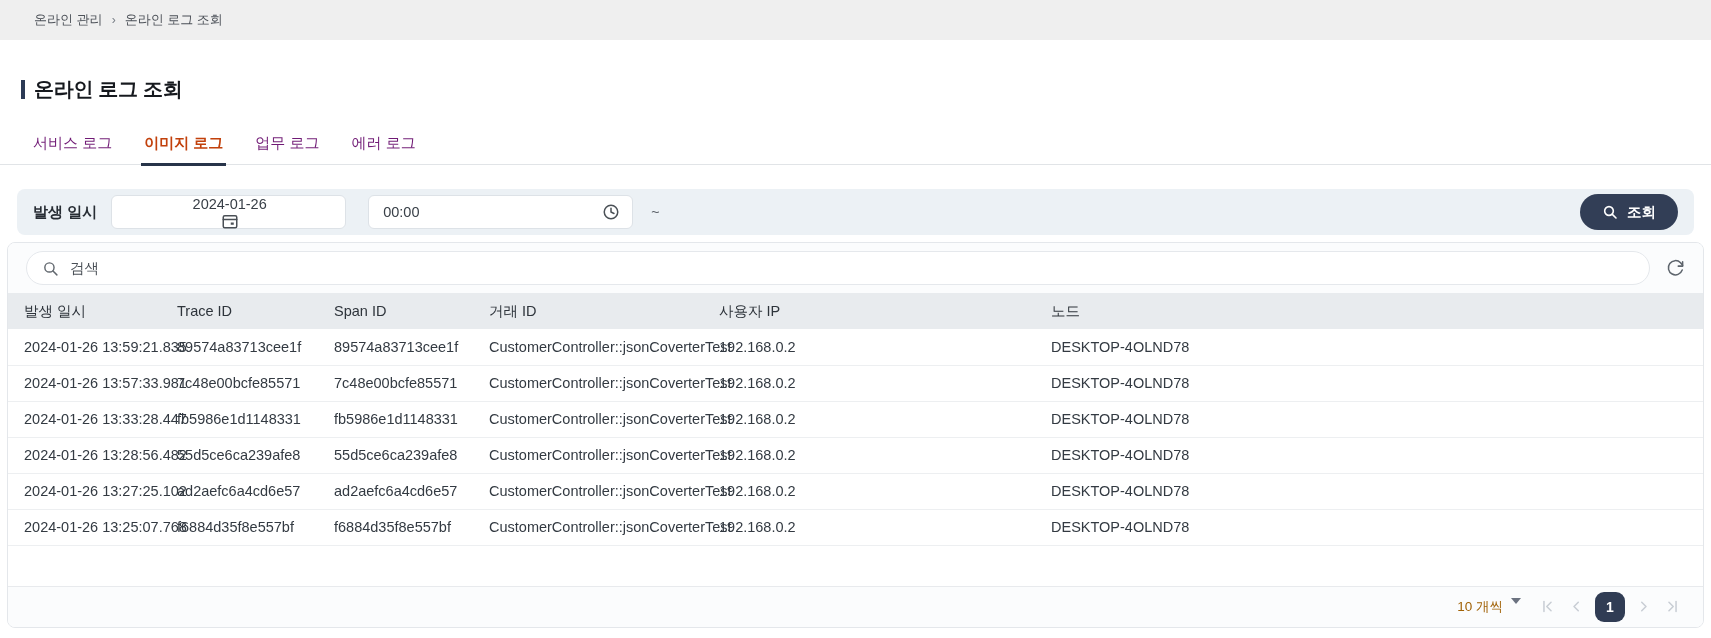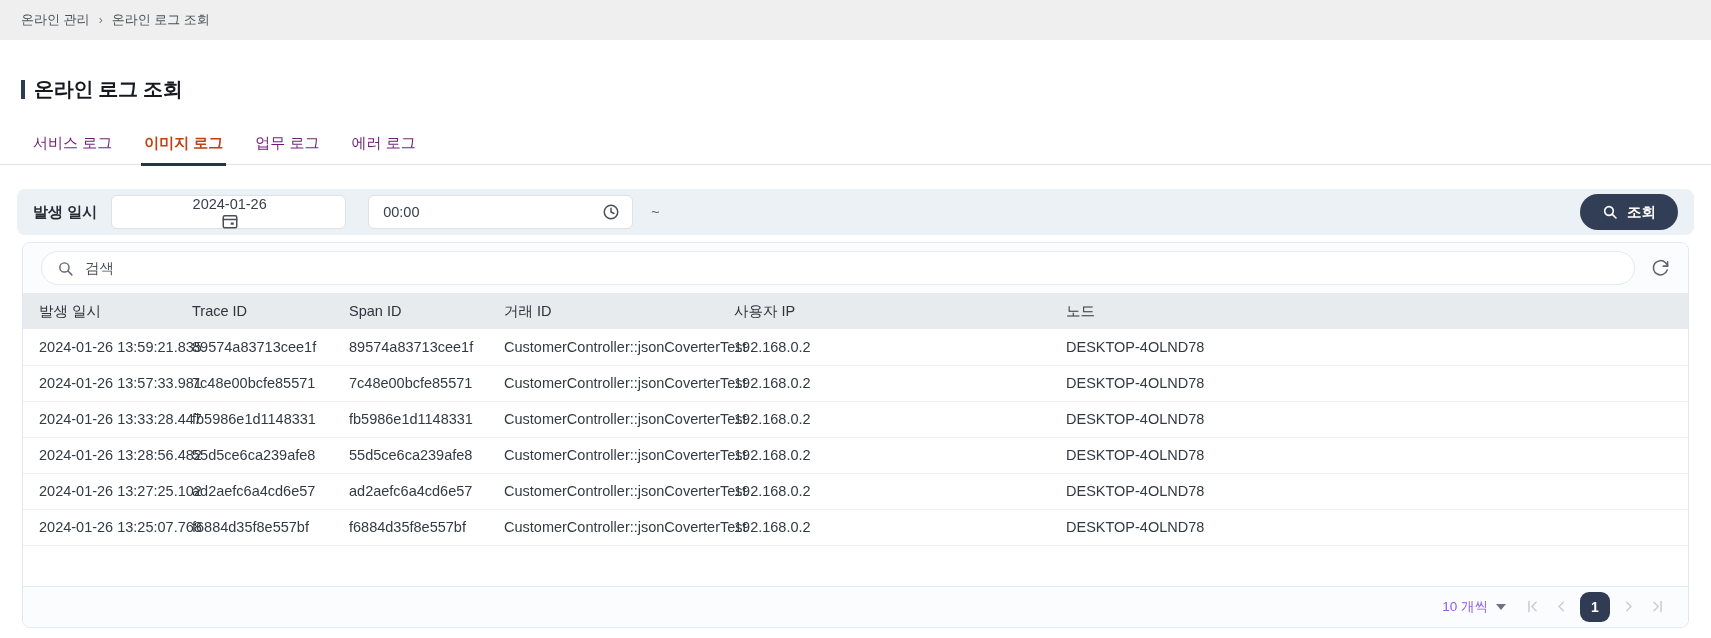--- a/index.html
+++ b/index.html
@@ -1,20 +1,20 @@
 <!DOCTYPE html>
 <html><head>
 <meta charset="utf-8">
 <style>
   * { margin:0; padding:0; box-sizing:border-box; }
   html,body { width:1711px; height:638px; background:#ffffff; overflow:hidden;
     font-family:"Liberation Sans","DejaVu Sans",sans-serif; color:#333a42; }
 
   
-  .topbar { height:40px; background:#efefef; display:flex; align-items:center; padding:0 21px; }
+  .topbar { height:40px; background:#efefef; display:flex; align-items:center; padding:0 34px; }
   .crumb { font-size:13px; color:#4c5158; }
   .crumb-sep { margin:0 9px; color:#7a8088; font-size:12px; }
 
   
   .title-wrap { margin:36px 21px 0; display:flex; align-items:center; gap:9px; }
   .title-accent { width:4px; height:19px; background:#2c3a55; }
   .page-title { font-size:20px; font-weight:700; color:#16191e; letter-spacing:-0.3px; }
 
   
   .tabs { margin-top:31px; padding:0 33px; display:flex; gap:32px; border-bottom:1px solid #e1e4e7; }
@@ -31,41 +31,41 @@
     font-size:14.5px; color:#383f47; }
   .field.date { width:235px; margin-right:22px;flex-direction:column; }
   .field.time { width:265px; }
   .tilde { margin:0 18px; color:#565c63; font-size:14px; }
   .spacer { flex:1; }
   .search-btn { height:36px; padding:0 22px; background:#323e56; border:none; border-radius:18px;
     color:#fff; font-size:14.5px; font-weight:700; display:flex; align-items:center; gap:9px; cursor:pointer;
     font-family:inherit; }
 
   
-  .panel { margin:7px 22px 0; border:1px solid #e4e7eb; border-radius:8px; overflow:hidden; }
+  .panel { margin:7px 7px 0; border:1px solid #e4e7eb; border-radius:8px; overflow:hidden; }
   .search-row { height:50px; background:#fbfcfd; display:flex; align-items:center; padding:0 16px 0 18px; gap:14px; }
   .search-pill { flex:1; height:34px; background:#fff; border:1px solid #e5e8ec; border-radius:17px;
     display:flex; align-items:center; padding:0 15px; gap:11px; }
   .search-pill input { border:none; outline:none; flex:1; font-size:14.5px; color:#3c434b; background:transparent;
     font-family:inherit; }
   .search-pill input::placeholder { color:#4a5057; opacity:1; }
   .refresh-btn { background:none; border:none; cursor:pointer; display:flex; align-items:center; padding:2px; }
 
   
   table { width:100%; border-collapse:collapse; table-layout:fixed; font-size:14.5px; }
   col.c1{width:153px} col.c2{width:157px} col.c3{width:155px} col.c4{width:230px} col.c5{width:332px}
   thead th { background:#e8ebee; height:36px; text-align:left; font-weight:500; color:#2e343b;
     padding:0 8px 0 16px; white-space:nowrap; }
   tbody td { height:36px; padding:0 8px 0 16px; border-bottom:1px solid #edeff1; color:#333a42; white-space:nowrap; }
   .table-gap { height:40px; }
 
   
   .panel-footer { height:41px; background:#fbfcfd; border-top:1px solid #e8eaed;
     display:flex; align-items:center; justify-content:flex-end; padding:0 20px; }
-  .page-size { display:flex; align-items:center; gap:8px; font-size:13.5px; color:#8b5cf6; cursor:pointer; }
+  .page-size { display:flex; gap:8px; font-size:13.5px; color:#a16207; cursor:pointer; }
   .caret-down { width:0; height:0; border-left:5px solid transparent; border-right:5px solid transparent;
     border-top:6px solid #6b7280; }
   .pager { display:flex; align-items:center; gap:8px; margin-left:16px; }
   .pg-btn { background:none; border:none; padding:2px; display:flex; align-items:center; cursor:pointer; }
   .page-current { width:30px; height:30px; border-radius:9px; background:#303c54; color:#fff;
     font-size:14px; font-weight:700; border:none; display:flex; align-items:center; justify-content:center;
     cursor:pointer; font-family:inherit; }
   svg { display:block; }
 </style>
 </head>

